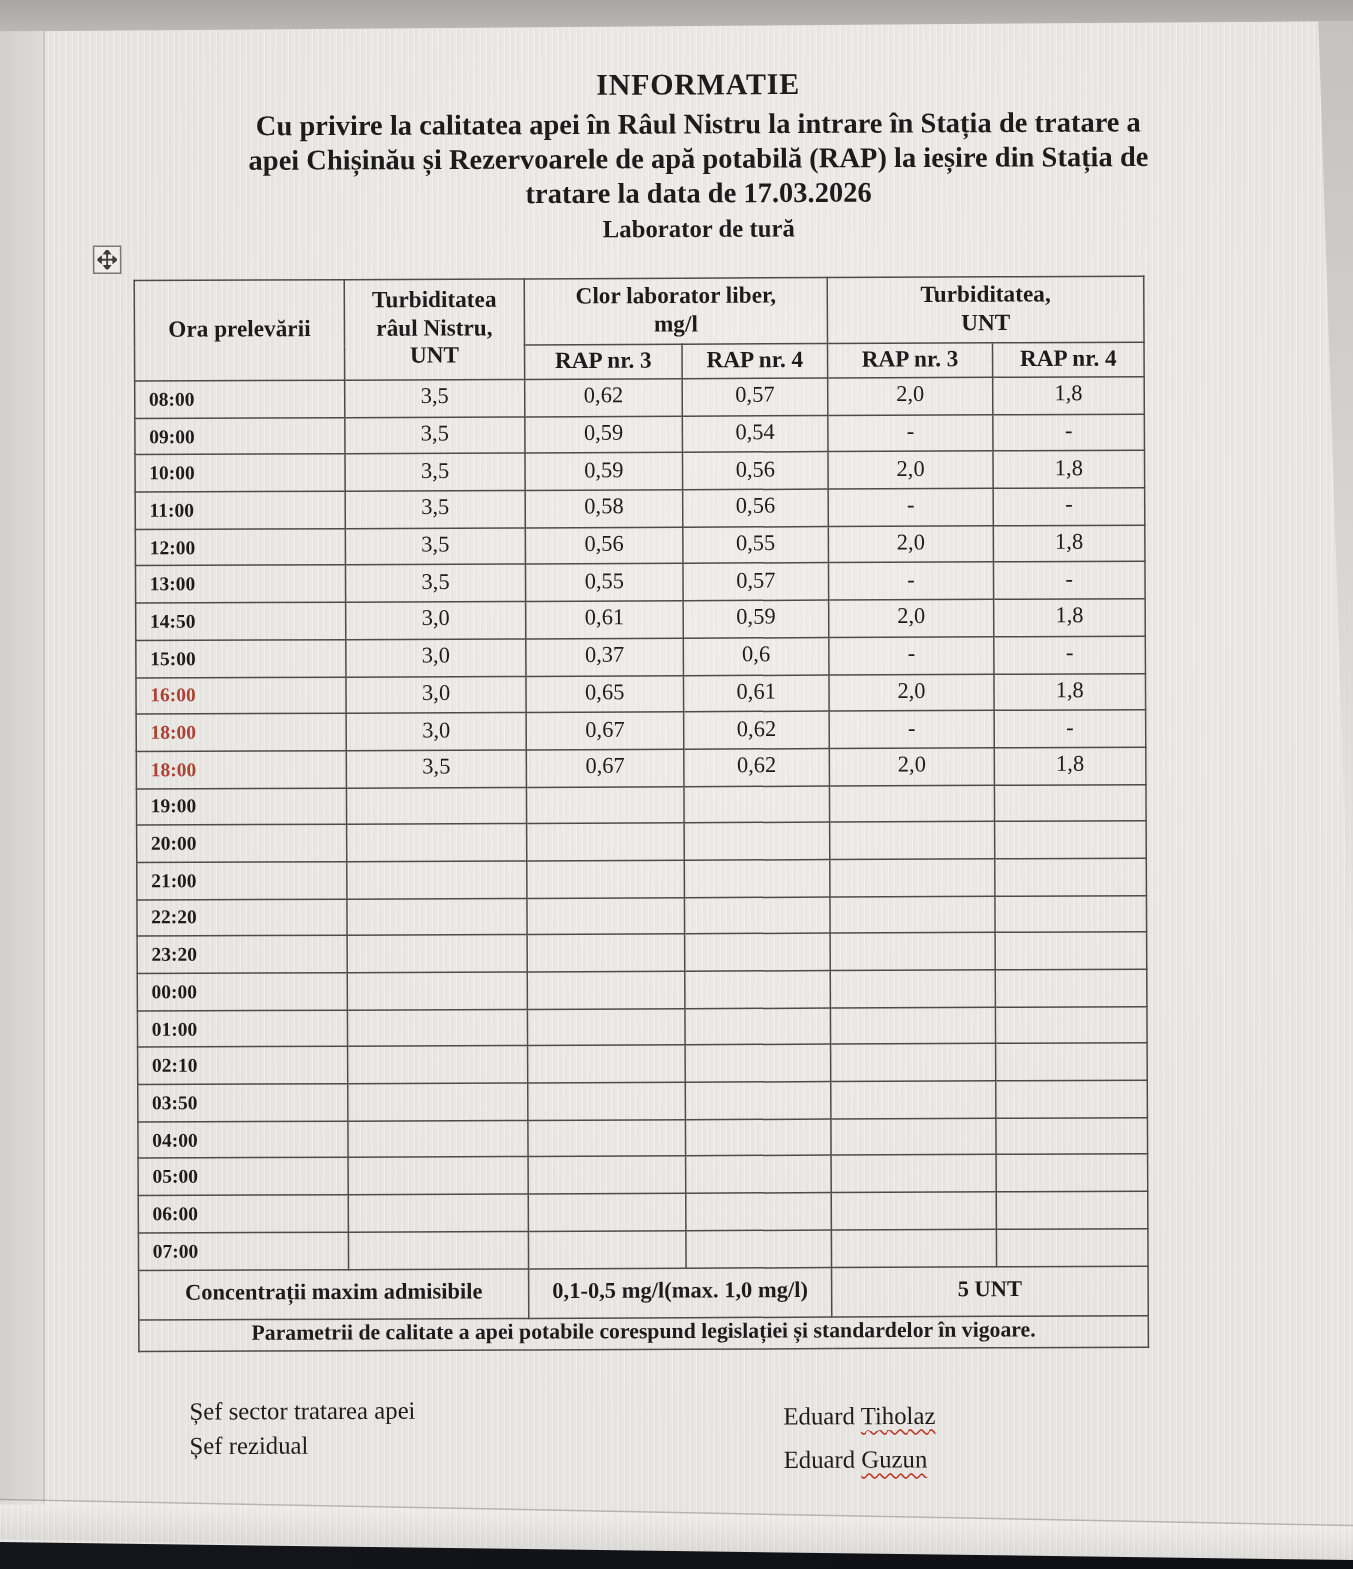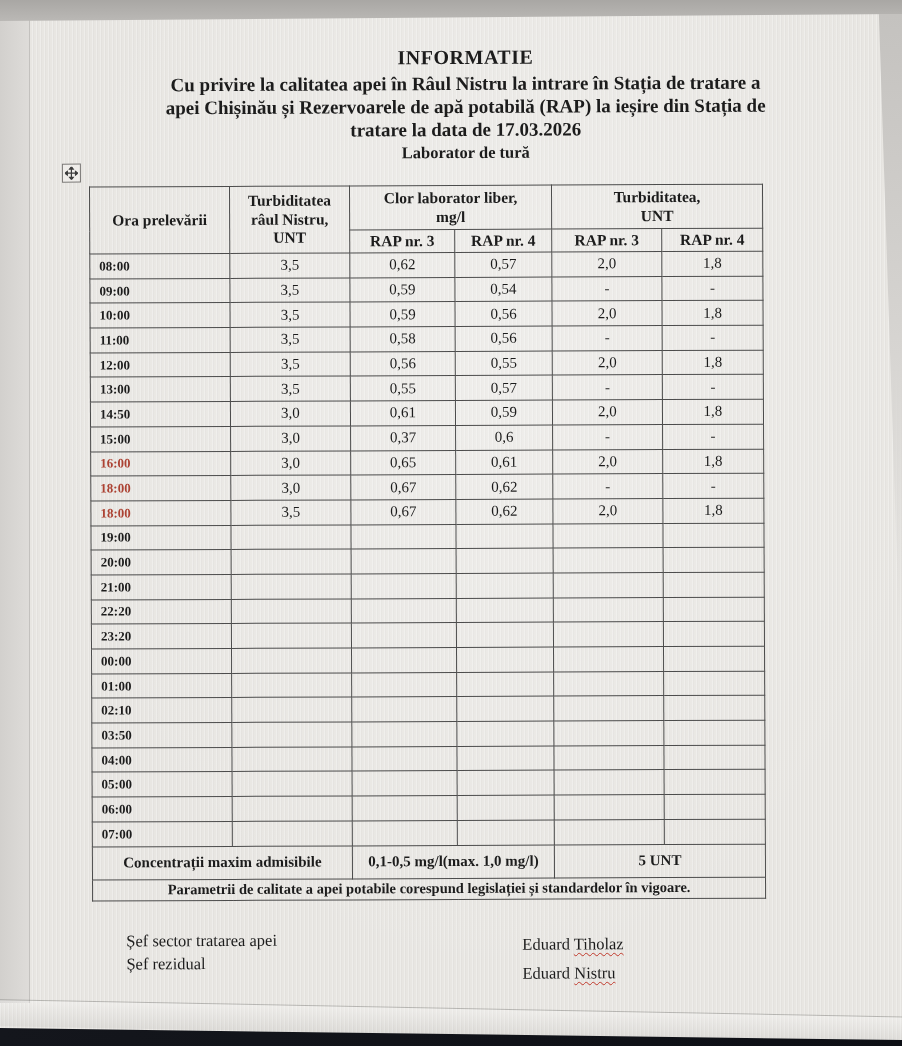--- a/index.html
+++ b/index.html
@@ -360,21 +360,21 @@
     </tfoot>
   </table>
 
   <div class="signatures">
     <div class="sig-roles">
       <div>Șef sector tratarea apei</div>
       <div>Șef rezidual</div>
     </div>
     <div class="sig-names">
       <div><span>Eduard</span> <span class="misspell">Tiholaz</span></div>
-      <div><span>Eduard</span> <span class="misspell">Nistru</span></div>
+      <div><span>Eduard</span> <span class="misspell">Guzun</span></div>
     </div>
   </div>
 
 </div>
 
 <div class="top-strip"></div>
 <div class="right-wedge"></div>
 <div class="page-bottom-edge"></div>
 <div class="reflection"></div>
 <div class="bezel"></div>

